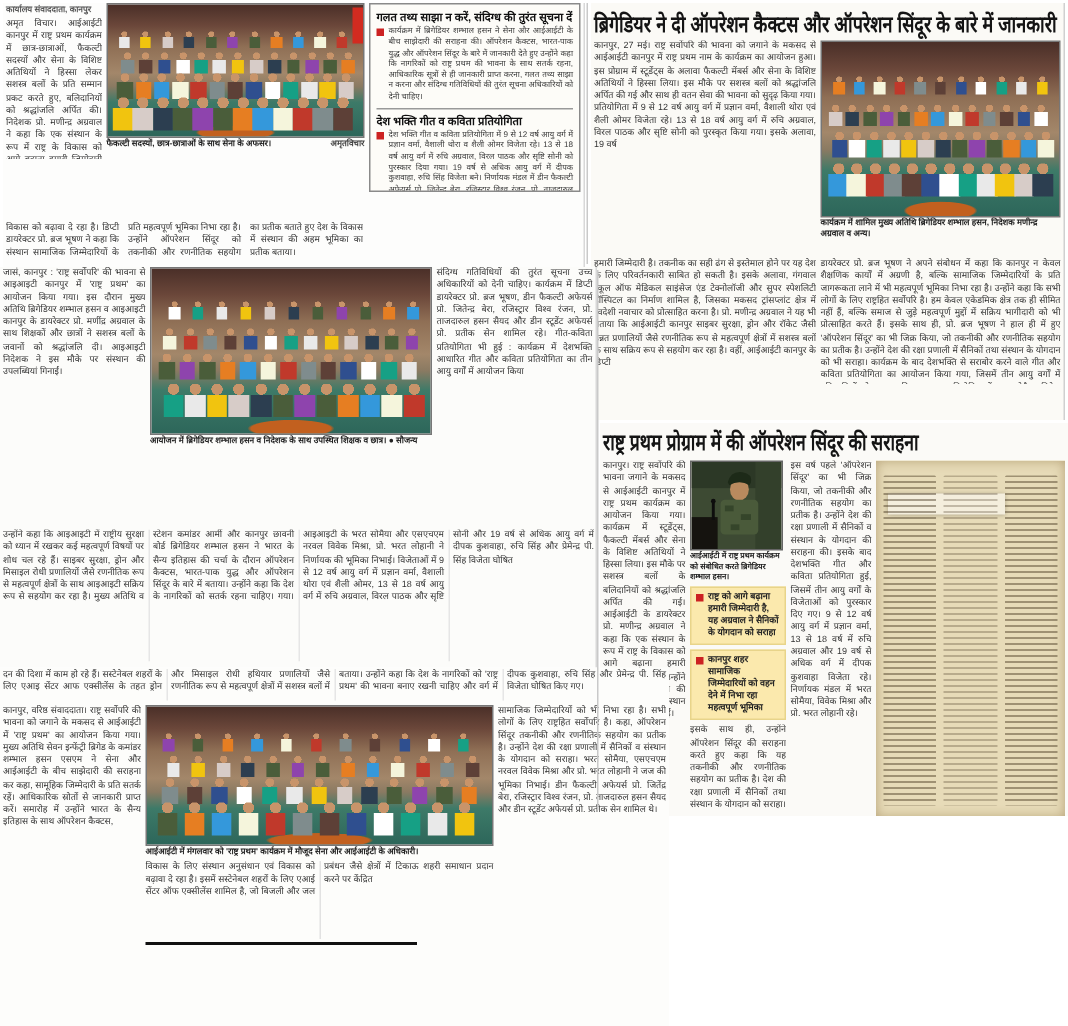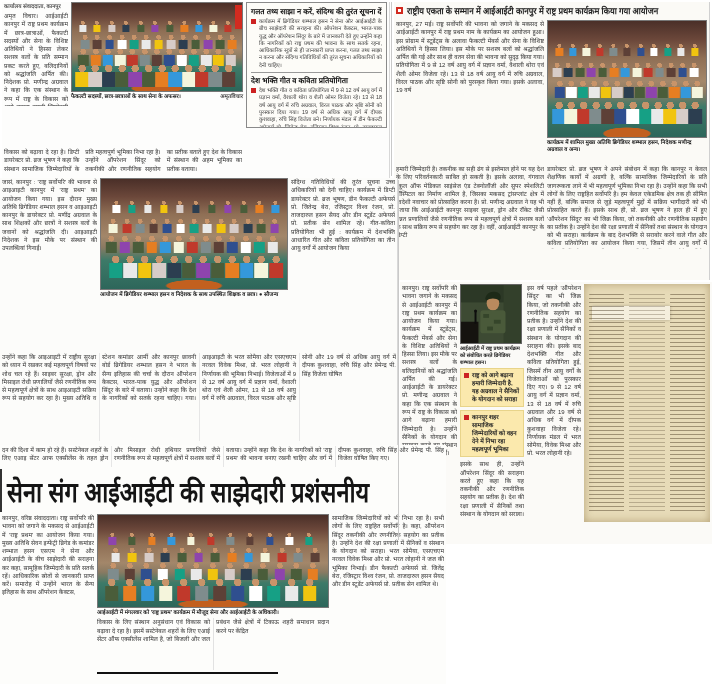--- a/index.html
+++ b/index.html
@@ -150,24 +150,21 @@
               <span class="rsq"></span>
               <span>देश भक्ति गीत व कविता प्रतियोगिता में 9 से 12 वर्ष आयु वर्ग में प्रज्ञान वर्मा, वैशाली थोरा व शैली ओमर विजेता रहे। 13 से 18 वर्ष आयु वर्ग में रुचि अग्रवाल, विरल पाठक और सृष्टि सोनी को पुरस्कार दिया गया। 19 वर्ष से अधिक आयु वर्ग में दीपक कुशवाहा, रुचि सिंह विजेता बने। निर्णायक मंडल में डीन फैकल्टी अफेयर्स प्रो. जितेन्द्र बेरा, रजिस्ट्रार विश्व रंजन, प्रो. ताजदारुल हसन सैयद और डीन स्टूडेंट अफेयर्स प्रो. प्रतीक सेन शामिल थे।</span>
             </p>
         </div>
       </aside>
     </div>
     <div class="bodytxt cols3" style="position:absolute; left:2px; top:146px; width:238px; height:28px;">विकास को बढ़ावा दे रहा है। डिप्टी डायरेक्टर प्रो. ब्रज भूषण ने कहा कि संस्थान सामाजिक जिम्मेदारियों के प्रति महत्वपूर्ण भूमिका निभा रहा है। उन्होंने ऑपरेशन सिंदूर को तकनीकी और रणनीतिक सहयोग का प्रतीक बताते हुए देश के विकास में संस्थान की अहम भूमिका का प्रतीक बताया।</div>
   </section>
 
   <section class="clip" id="clipB">
-    <div class="sub">
-      <span class="rsq-o"></span>
-      <span style="display:inline-block; transform:scaleX(.9); transform-origin:left;">राष्ट्रीय एकता के सम्मान में आईआईटी कानपुर में राष्ट्र प्रथम कार्यक्रम किया गया आयोजन</span>
-    </div>
+    <h1 class="hl"><span>ब्रिगेडियर ने दी ऑपरेशन कैक्टस और ऑपरेशन सिंदूर के बारे में जानकारी</span></h1>
     <div class="row" style="padding:1px 2px; height:146px;">
       <div class="bodytxt" style="width:148px; height:144px;">कानपुर, 27 मई। राष्ट्र सर्वोपरि की भावना को जगाने के मकसद से आईआईटी कानपुर में राष्ट्र प्रथम नाम के कार्यक्रम का आयोजन हुआ। इस प्रोग्राम में स्टूडेंट्स के अलावा फैकल्टी मेंबर्स और सेना के विशिष्ट अतिथियों ने हिस्सा लिया। इस मौके पर सशस्त्र बलों को श्रद्धांजलि अर्पित की गई और साथ ही वतन सेवा की भावना को सुदृढ़ किया गया। प्रतियोगिता में 9 से 12 वर्ष आयु वर्ग में प्रज्ञान वर्मा, वैशाली थोरा एवं शैली ओमर विजेता रहे। 13 से 18 वर्ष आयु वर्ग में रुचि अग्रवाल, विरल पाठक और सृष्टि सोनी को पुरस्कृत किया गया। इसके अलावा, 19 वर्ष</div>
       <figure style="flex:1;">
         <div class="crowd-photo" style="width:100%; height:118px;">
             <i class="person" style="left: 7.27273%; top: 20%; width: 7.2px; height: 11.7px; background: radial-gradient(2.025px at 50% 1.8225px, rgb(200, 148, 106) 97%, rgba(0, 0, 0, 0) 100%) no-repeat, linear-gradient(rgba(0, 0, 0, 0) 3.8475px, rgb(230, 126, 34) 3.8475px);"></i>
             <i class="person" style="left: 15.8182%; top: 20%; width: 7.2px; height: 11.7px; background: radial-gradient(2.025px at 50% 1.8225px, rgb(200, 148, 106) 97%, rgba(0, 0, 0, 0) 100%) no-repeat, linear-gradient(rgba(0, 0, 0, 0) 3.8475px, rgb(52, 152, 219) 3.8475px);"></i>
             <i class="person" style="left: 24.3636%; top: 20%; width: 7.2px; height: 11.7px; background: radial-gradient(2.025px at 50% 1.8225px, rgb(200, 148, 106) 97%, rgba(0, 0, 0, 0) 100%) no-repeat, linear-gradient(rgba(0, 0, 0, 0) 3.8475px, rgb(245, 245, 220) 3.8475px);"></i>
             <i class="person" style="left: 32.9091%; top: 20%; width: 7.2px; height: 11.7px; background: radial-gradient(2.025px at 50% 1.8225px, rgb(200, 148, 106) 97%, rgba(0, 0, 0, 0) 100%) no-repeat, linear-gradient(rgba(0, 0, 0, 0) 3.8475px, rgb(192, 57, 43) 3.8475px);"></i>
             <i class="person" style="left: 41.4545%; top: 20%; width: 7.2px; height: 11.7px; background: radial-gradient(2.025px at 50% 1.8225px, rgb(200, 148, 106) 97%, rgba(0, 0, 0, 0) 100%) no-repeat, linear-gradient(rgba(0, 0, 0, 0) 3.8475px, rgb(127, 140, 141) 3.8475px);"></i>
             <i class="person" style="left: 50%; top: 20%; width: 7.2px; height: 11.7px; background: radial-gradient(2.025px at 50% 1.8225px, rgb(200, 148, 106) 97%, rgba(0, 0, 0, 0) 100%) no-repeat, linear-gradient(rgba(0, 0, 0, 0) 3.8475px, rgb(93, 64, 55) 3.8475px);"></i>
@@ -284,20 +281,21 @@
         <figcaption>
             <span>आयोजन में ब्रिगेडियर शम्भाल हसन व निदेशक के साथ उपस्थित शिक्षक व छात्र। ● सौजन्य</span>
           </figcaption>
       </figure>
       <div class="bodytxt" style="flex:1; height:126px;">संदिग्ध गतिविधियों की तुरंत सूचना उच्च अधिकारियों को देनी चाहिए। कार्यक्रम में डिप्टी डायरेक्टर प्रो. ब्रज भूषण, डीन फैकल्टी अफेयर्स प्रो. जितेन्द्र बेरा, रजिस्ट्रार विश्व रंजन, प्रो. ताजदारुल हसन सैयद और डीन स्टूडेंट अफेयर्स प्रो. प्रतीक सेन शामिल रहे। गीत-कविता प्रतियोगिता भी हुई : कार्यक्रम में देशभक्ति आधारित गीत और कविता प्रतियोगिता का तीन आयु वर्गों में आयोजन किया</div>
     </div>
     <div class="bodytxt cols4" style="position:absolute; left:2px; top:175px; width:394px; height:88px;">उन्होंने कहा कि आइआइटी में राष्ट्रीय सुरक्षा को ध्यान में रखकर कई महत्वपूर्ण विषयों पर शोध चल रहे हैं। साइबर सुरक्षा, ड्रोन और मिसाइल रोधी प्रणालियों जैसे रणनीतिक रूप से महत्वपूर्ण क्षेत्रों के साथ आइआइटी सक्रिय रूप से सहयोग कर रहा है। मुख्य अतिथि व स्टेशन कमांडर आर्मी और कानपुर छावनी बोर्ड ब्रिगेडियर शम्भाल हसन ने भारत के सैन्य इतिहास की चर्चा के दौरान ऑपरेशन कैक्टस, भारत-पाक युद्ध और ऑपरेशन सिंदूर के बारे में बताया। उन्होंने कहा कि देश के नागरिकों को सतर्क रहना चाहिए। गया। आइआइटी के भरत सोमैया और एसएचएम नरवल विवेक मिश्रा, प्रो. भरत लोहानी ने निर्णायक की भूमिका निभाई। विजेताओं में 9 से 12 वर्ष आयु वर्ग में प्रज्ञान वर्मा, वैशाली थोरा एवं शैली ओमर, 13 से 18 वर्ष आयु वर्ग में रुचि अग्रवाल, विरल पाठक और सृष्टि सोनी और 19 वर्ष से अधिक आयु वर्ग में दीपक कुशवाहा, रुचि सिंह और प्रेमेन्द्र पी. सिंह विजेता घोषित</div>
   </section>
 
   <section class="clip" id="clipD">
+    <h1 class="hl"><span>राष्ट्र प्रथम प्रोग्राम में की ऑपरेशन सिंदूर की सराहना</span></h1>
     <div class="row" style="padding:2px 2px; height:238px;">
       <div class="bodytxt" style="width:55px; height:232px;">कानपुर। राष्ट्र सर्वोपरि की भावना जगाने के मकसद से आईआईटी कानपुर में राष्ट्र प्रथम कार्यक्रम का आयोजन किया गया। कार्यक्रम में स्टूडेंट्स, फैकल्टी मेंबर्स और सेना के विशिष्ट अतिथियों ने हिस्सा लिया। इस मौके पर सशस्त्र बलों के बलिदानियों को श्रद्धांजलि अर्पित की गई। आईआईटी के डायरेक्टर प्रो. मणीन्द्र अग्रवाल ने कहा कि एक संस्थान के रूप में राष्ट्र के विकास को आगे बढ़ाना हमारी जिम्मेदारी है। उन्होंने सैनिकों के योगदान की सराहना करते हुए संस्थान की उपलब्धियां गिनाईं।</div>
       <div style="width:64px; flex:0 0 auto;">
         <svg class="portrait" width="62" height="60" viewBox="0 0 62 60">
           <rect width="62" height="60" fill="#3d4a33"></rect>
           <rect width="62" height="18" fill="#2c3826"></rect>
           <rect x="44" y="0" width="18" height="60" fill="#33402b"></rect>
           <ellipse cx="33" cy="19" rx="6.5" ry="7.5" fill="#b98a5e"></ellipse>
           <path d="M25 14 Q27 6 35 7 Q42 8 41 14 L40 16 Q33 12 26 16 Z" fill="#1d2a18"></path>
           <rect x="20" y="26" width="26" height="24" rx="3" fill="#4a5a3a"></rect>
@@ -324,21 +322,20 @@
         <div class="swhite"></div>
         <div class="scol"></div>
         <div class="scol light"></div>
         <div class="scol"></div>
       </div>
     </div>
   </section>
 
   <section class="clip" id="clipE">
     <div class="bodytxt cols4" style="padding:1px 2px; height:23px;">दन की दिशा में काम हो रहे हैं। सस्टेनेबल शहरों के लिए एआइ सेंटर आफ एक्सीलेंस के तहत ड्रोन और मिसाइल रोधी हथियार प्रणालियों जैसे रणनीतिक रूप से महत्वपूर्ण क्षेत्रों में सशस्त्र बलों में बताया। उन्होंने कहा कि देश के नागरिकों को 'राष्ट्र प्रथम' की भावना बनाए रखनी चाहिए और वर्ग में दीपक कुशवाहा, रुचि सिंह और प्रेमेन्द्र पी. सिंह विजेता घोषित किए गए।</div>
-    <h1 class="hl"><span>सेना संग आईआईटी की साझेदारी प्रशंसनीय</span></h1>
     <div class="row" style="padding:2px 2px; height:172px;">
       <div class="bodytxt" style="width:92px; height:168px;">कानपुर, वरिष्ठ संवाददाता। राष्ट्र सर्वोपरि की भावना को जगाने के मकसद से आईआईटी में 'राष्ट्र प्रथम' का आयोजन किया गया। मुख्य अतिथि सेवन इन्फेंट्री ब्रिगेड के कमांडर शम्भाल हसन एसएम ने सेना और आईआईटी के बीच साझेदारी की सराहना कर कहा, सामूहिक जिम्मेदारी के प्रति सतर्क रहें। आधिकारिक स्रोतों से जानकारी प्राप्त करें। समारोह में उन्होंने भारत के सैन्य इतिहास के साथ ऑपरेशन कैक्टस,</div>
       <div style="width:232px; flex:0 0 auto;">
         <figure>
           <div class="crowd-photo" style="width:232px; height:94px;">
               <i class="person" style="left: 6.27273%; top: 20%; width: 7.2px; height: 11.7px; background: radial-gradient(2.025px at 50% 1.8225px, rgb(200, 148, 106) 97%, rgba(0, 0, 0, 0) 100%) no-repeat, linear-gradient(rgba(0, 0, 0, 0) 3.8475px, rgb(142, 68, 173) 3.8475px);"></i>
               <i class="person" style="left: 14.8182%; top: 20%; width: 7.2px; height: 11.7px; background: radial-gradient(2.025px at 50% 1.8225px, rgb(200, 148, 106) 97%, rgba(0, 0, 0, 0) 100%) no-repeat, linear-gradient(rgba(0, 0, 0, 0) 3.8475px, rgb(74, 93, 58) 3.8475px);"></i>
               <i class="person" style="left: 23.3636%; top: 20%; width: 7.2px; height: 11.7px; background: radial-gradient(2.025px at 50% 1.8225px, rgb(200, 148, 106) 97%, rgba(0, 0, 0, 0) 100%) no-repeat, linear-gradient(rgba(0, 0, 0, 0) 3.8475px, rgb(230, 126, 34) 3.8475px);"></i>
               <i class="person" style="left: 31.9091%; top: 20%; width: 7.2px; height: 11.7px; background: radial-gradient(2.025px at 50% 1.8225px, rgb(200, 148, 106) 97%, rgba(0, 0, 0, 0) 100%) no-repeat, linear-gradient(rgba(0, 0, 0, 0) 3.8475px, rgb(52, 152, 219) 3.8475px);"></i>
               <i class="person" style="left: 40.4545%; top: 20%; width: 7.2px; height: 11.7px; background: radial-gradient(2.025px at 50% 1.8225px, rgb(200, 148, 106) 97%, rgba(0, 0, 0, 0) 100%) no-repeat, linear-gradient(rgba(0, 0, 0, 0) 3.8475px, rgb(245, 245, 220) 3.8475px);"></i>

